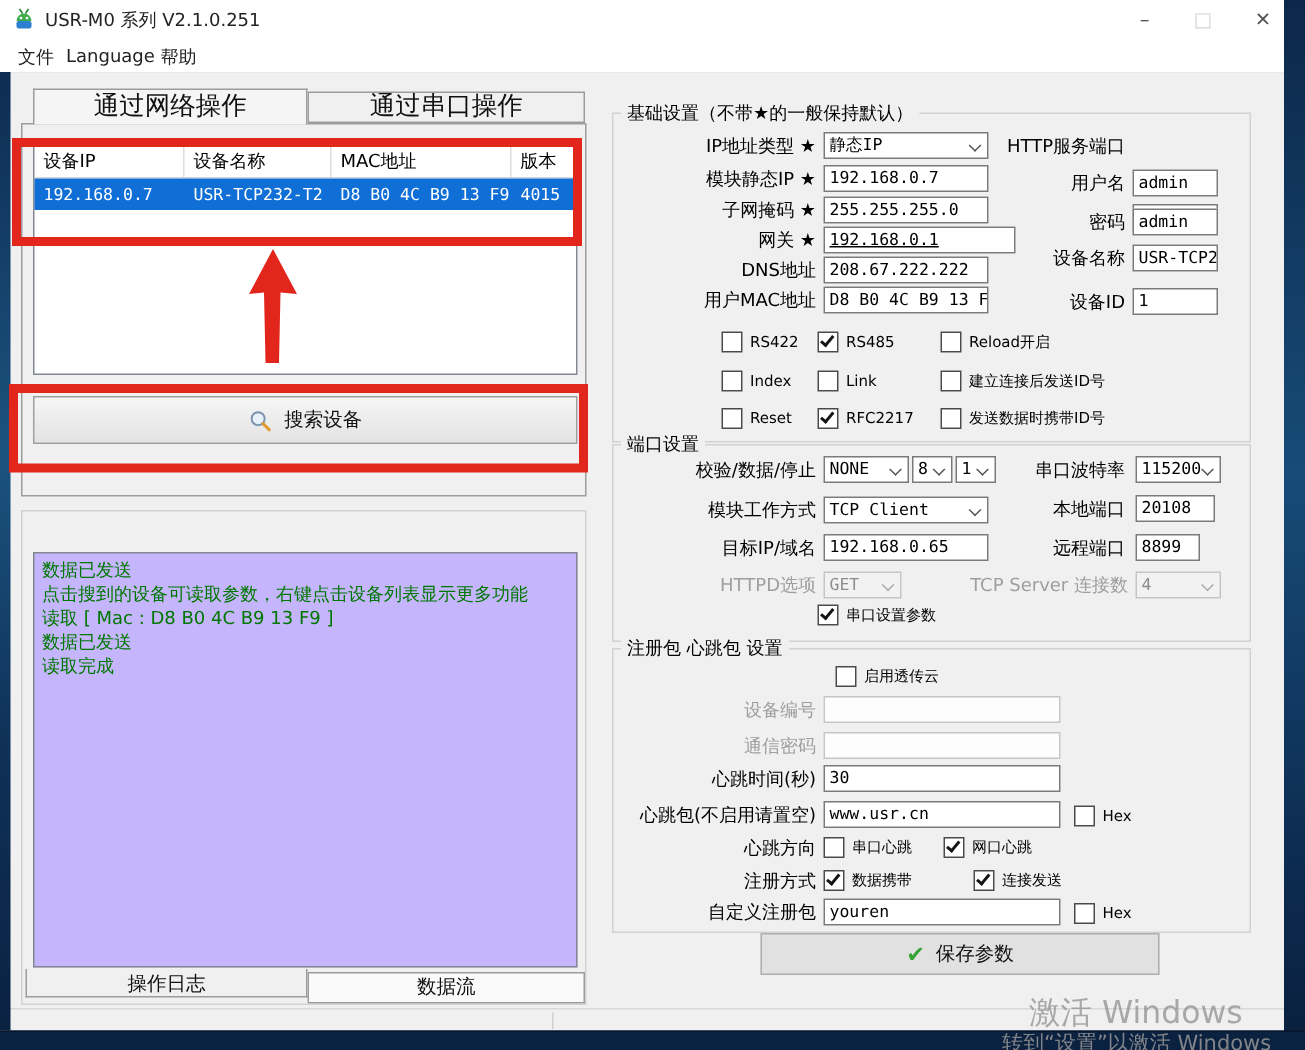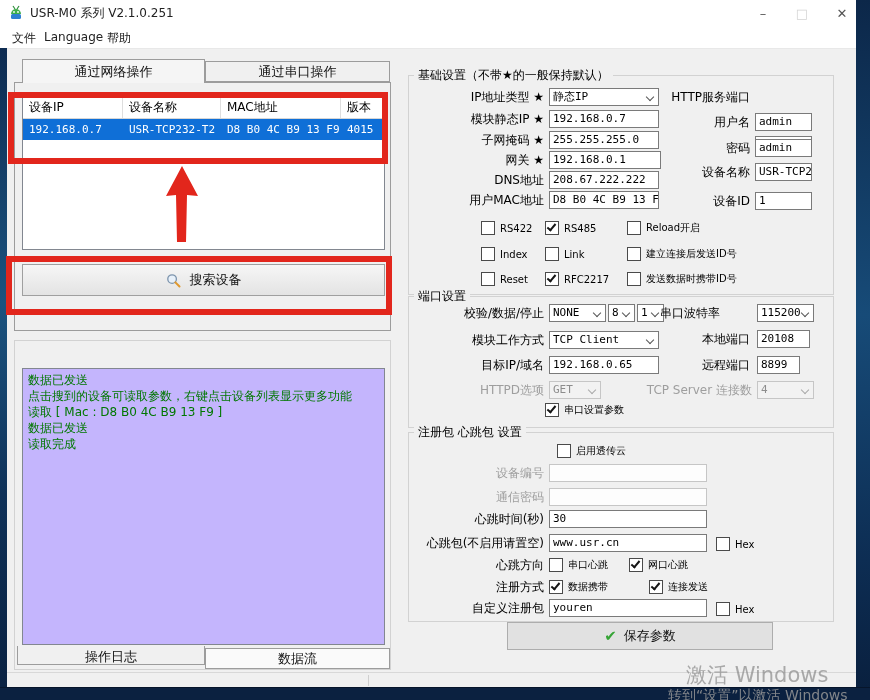--- a/index.html
+++ b/index.html
@@ -26,21 +26,21 @@
   .combo::after{content:"";position:absolute;right:5px;top:5px;width:5px;height:5px;
      border-right:1px solid #555;border-bottom:1px solid #555;transform:rotate(45deg);}
   .combo.fdis::after{border-color:#a9a9a9;}
   .cb{position:absolute;display:flex;align-items:center;gap:5px;font-size:10px;height:16px;white-space:nowrap;}
   .cb .box{width:12px;height:12px;background:#fff;border:1px solid #4a4a4a;position:relative;flex:none;}
   .cb.checked .box::after{content:"";position:absolute;left:1px;top:2px;width:7px;height:3px;
      border-left:2px solid #151515;border-bottom:2px solid #151515;transform:rotate(-50deg);}
   .group{position:absolute;border:1px solid #d2d2d2;}
   .group>.gtitle{position:absolute;top:-9px;left:5px;background:#f0f0f0;padding:0 4px;font-size:12px;color:#000;white-space:nowrap;}
   
-  .tab{position:absolute;box-sizing:border-box;text-align:center;font-size:13px;color:#111;
+  .tab{position:absolute;box-sizing:border-box;text-align:center;font-size:17px;color:#111;
        background:#f0f0f0;border:1px solid #9c9c9c;}
   .tab.active{background:#f5f5f5;border-bottom:none;z-index:3;}
   #tabpage{position:absolute;left:14px;top:82px;width:377px;height:249px;border:1px solid #9c9c9c;background:#f0f0f0;box-sizing:border-box;}
   #listview{position:absolute;left:22px;top:96px;width:363px;height:154px;background:#fff;border:1px solid #828790;box-sizing:border-box;}
   .lv-head{display:flex;height:21px;border-bottom:1px solid #d6d6d6;}
   .lv-head>div{box-sizing:border-box;border-right:1px solid #dedede;font-size:12px;line-height:20px;padding-left:6px;}
   .lv-row{display:flex;height:21px;background:#0f6fd7;color:#fff;}
   .lv-row>div{box-sizing:border-box;font-family:"DejaVu Sans Mono",monospace;font-size:11px;line-height:21px;padding-left:6px;white-space:nowrap;overflow:hidden;}
   .c1{width:100px;}.c2{width:98px;}.c3{width:120px;}.c4{width:43px;}
   #search-btn{position:absolute;left:22px;top:264px;width:363px;height:32px;
@@ -138,21 +138,21 @@
     <span class="lbl rl" style="left:402px;top:88px;">IP地址类型 ★</span>
     <div class="f combo" style="left:549px;top:88px;width:110px;">静态IP</div>
 
     <span class="lbl rl" style="left:402px;top:110px;">模块静态IP ★</span>
     <div class="f" style="left:549px;top:110px;width:110px;">192.168.0.7</div>
 
     <span class="lbl rl" style="left:402px;top:131px;">子网掩码 ★</span>
     <div class="f" style="left:549px;top:131px;width:110px;">255.255.255.0</div>
 
     <span class="lbl rl" style="left:402px;top:151px;">网关 ★</span>
-    <div class="f" style="left:549px;top:151px;width:112px;">192.168.0.1</div>
+    <div class="f" style="left:549px;top:151px;width:128px;text-decoration:underline;">192.168.0.1</div>
 
     <span class="lbl rl" style="left:402px;top:171px;">DNS地址</span>
     <div class="f" style="left:549px;top:171px;width:110px;">208.67.222.222</div>
 
     <span class="lbl rl" style="left:402px;top:191px;">用户MAC地址</span>
     <div class="f" style="left:549px;top:191px;width:110px;">D8 B0 4C B9 13 F9</div>
 
     <span class="lbl rl2" style="left:650px;top:88px;">HTTP服务端口</span>
     <div class="f" style="left:755px;top:88px;width:57px;margin-top:48px;">80</div>
 
@@ -223,21 +223,21 @@
     <div class="f" style="left:549px;top:356px;width:110px;">192.168.0.65</div>
 
     <span class="lbl rl dis" style="left:402px;top:381px;">HTTPD选项</span>
     <div class="f combo fdis" style="left:549px;top:381px;width:52px;">GET</div>
 
     <div class="cb checked" style="left:545px;top:402px;">
         <span class="box"></span>
         <span>串口设置参数</span>
       </div>
 
-    <span class="lbl rl2" style="left:620px;top:304px;">串口波特率</span>
+    <span class="lbl rl2" style="left:650px;top:304px;">串口波特率</span>
     <div class="f combo" style="left:757px;top:304px;width:57px;">115200</div>
 
     <span class="lbl rl2" style="left:650px;top:330px;">本地端口</span>
     <div class="f" style="left:757px;top:330px;width:53px;">20108</div>
 
     <span class="lbl rl2" style="left:650px;top:356px;">远程端口</span>
     <div class="f" style="left:757px;top:356px;width:43px;">8899</div>
 
     <span class="lbl dis" style="left:606px;top:381px;width:146px;text-align:right;">TCP Server 连接数</span>
     <div class="f combo fdis" style="left:757px;top:381px;width:57px;">4</div>

